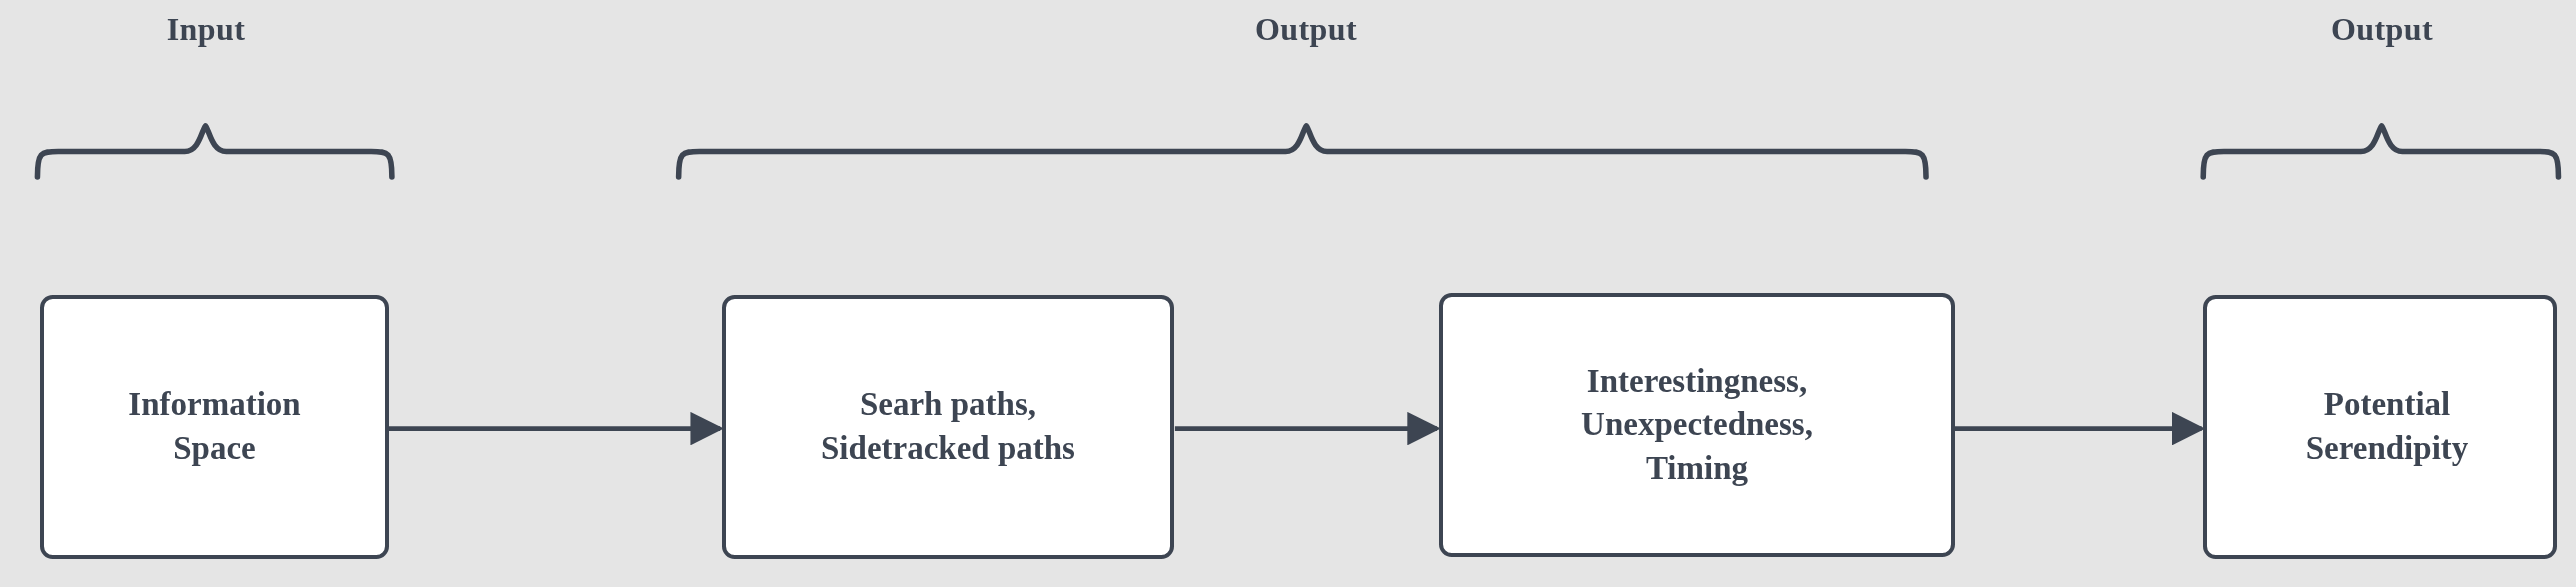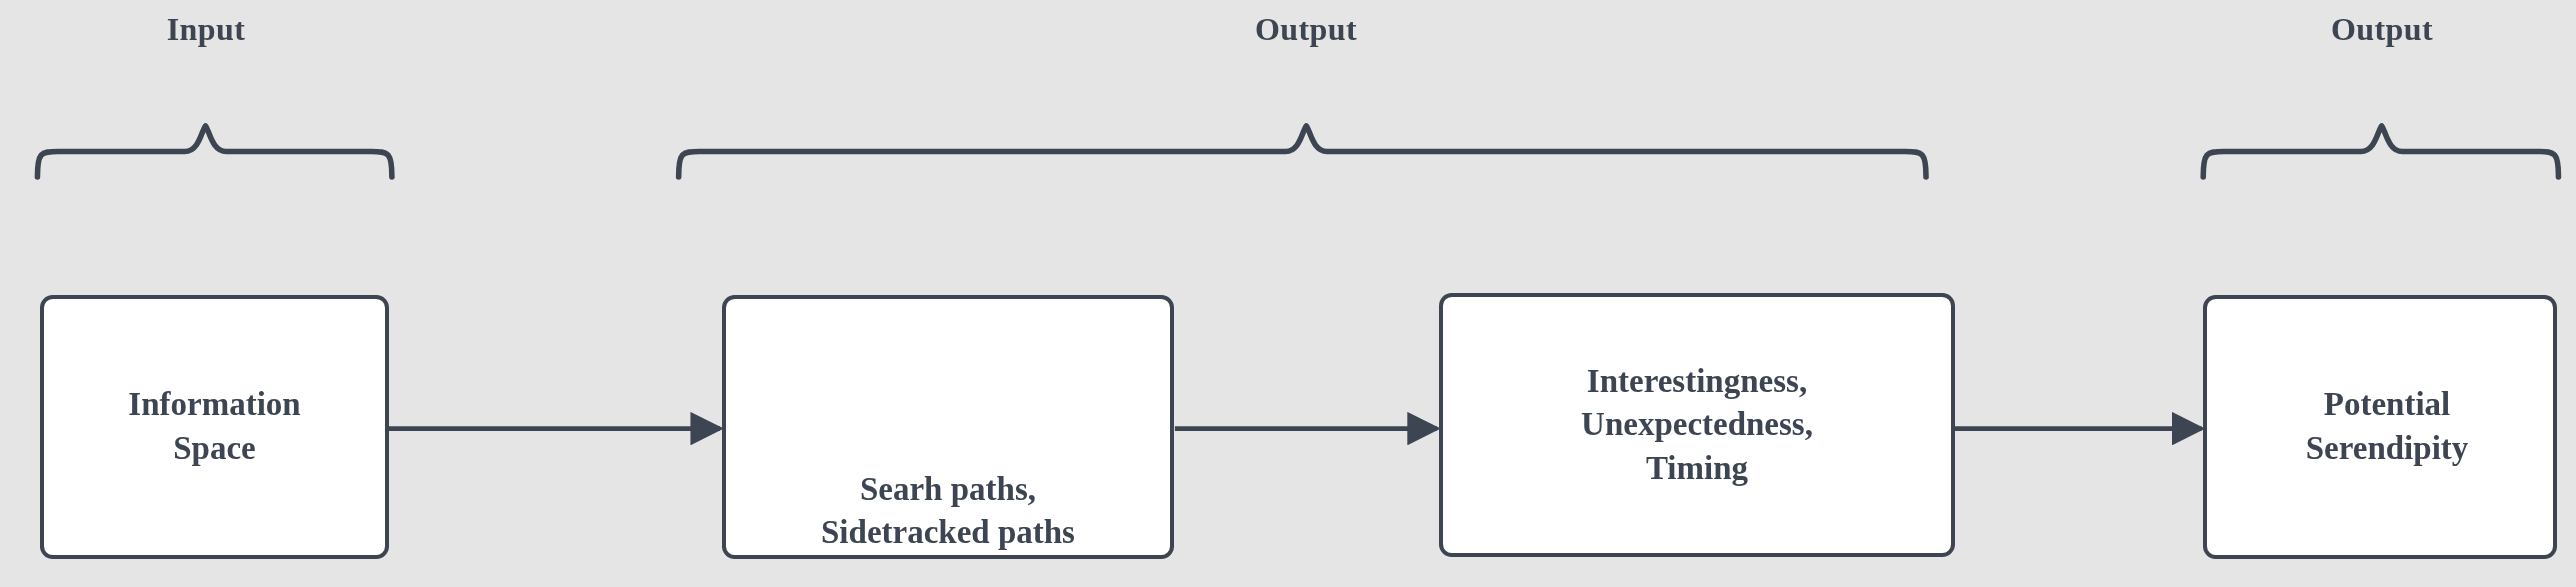--- a/index.html
+++ b/index.html
@@ -83,21 +83,21 @@
   <div id="labels-layer">
       <div class="group-label" style="left: 206px; top: 11px;">Input</div>
       <div class="group-label" style="left: 1306px; top: 11px;">Output</div>
       <div class="group-label" style="left: 2382px; top: 11px;">Output</div>
     </div>
   <div id="nodes-layer">
       <div class="node-box" style="left: 40px; top: 295px; width: 349px; height: 264px;">
         <div class="node-text">Information
 Space</div>
       </div>
-      <div class="node-box" style="left: 722px; top: 295px; width: 452px; height: 264px; align-items: flex-end;">
+      <div class="node-box" style="left: 722px; top: 295px; width: 452px; height: 264px;">
         <div class="node-text">Searh paths,
 Sidetracked paths</div>
       </div>
       <div class="node-box" style="left: 1439px; top: 293px; width: 516px; height: 264px;">
         <div class="node-text">Interestingness,
 Unexpectedness,
 Timing</div>
       </div>
       <div class="node-box" style="left: 2203px; top: 295px; width: 354px; height: 264px; padding-left: 14px;">
         <div class="node-text">Potential

